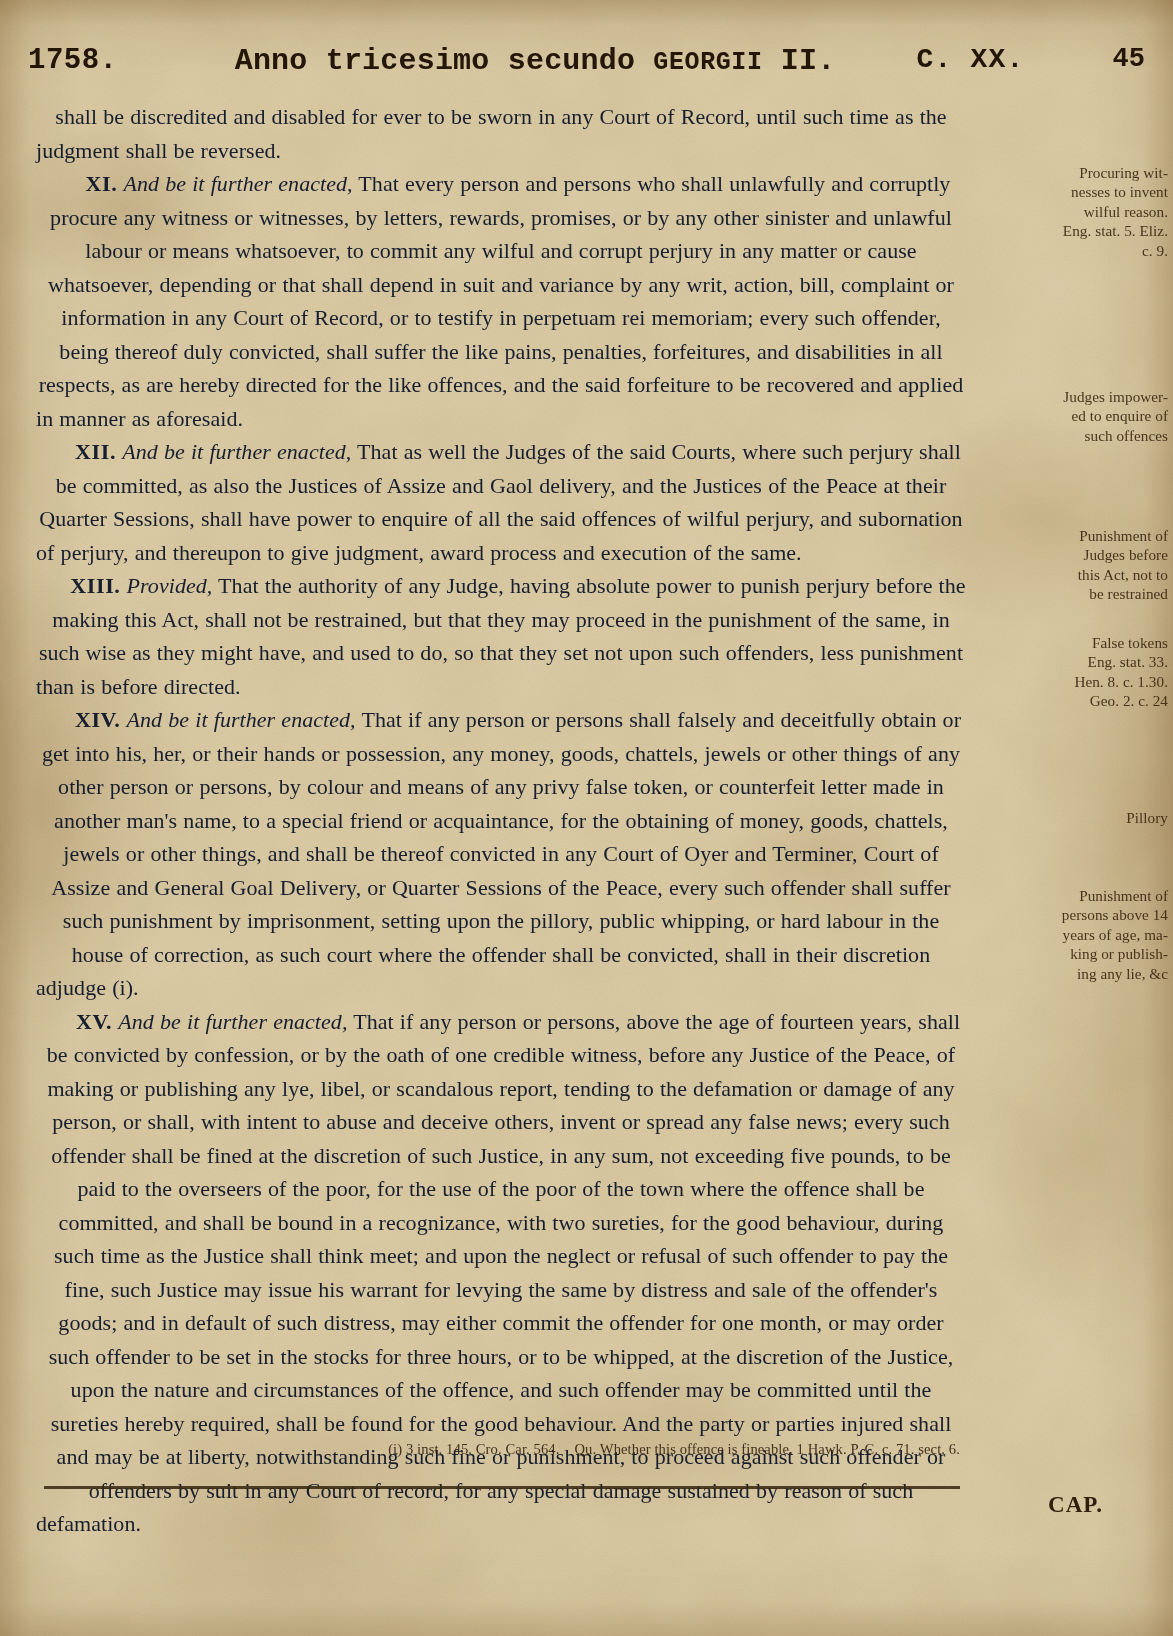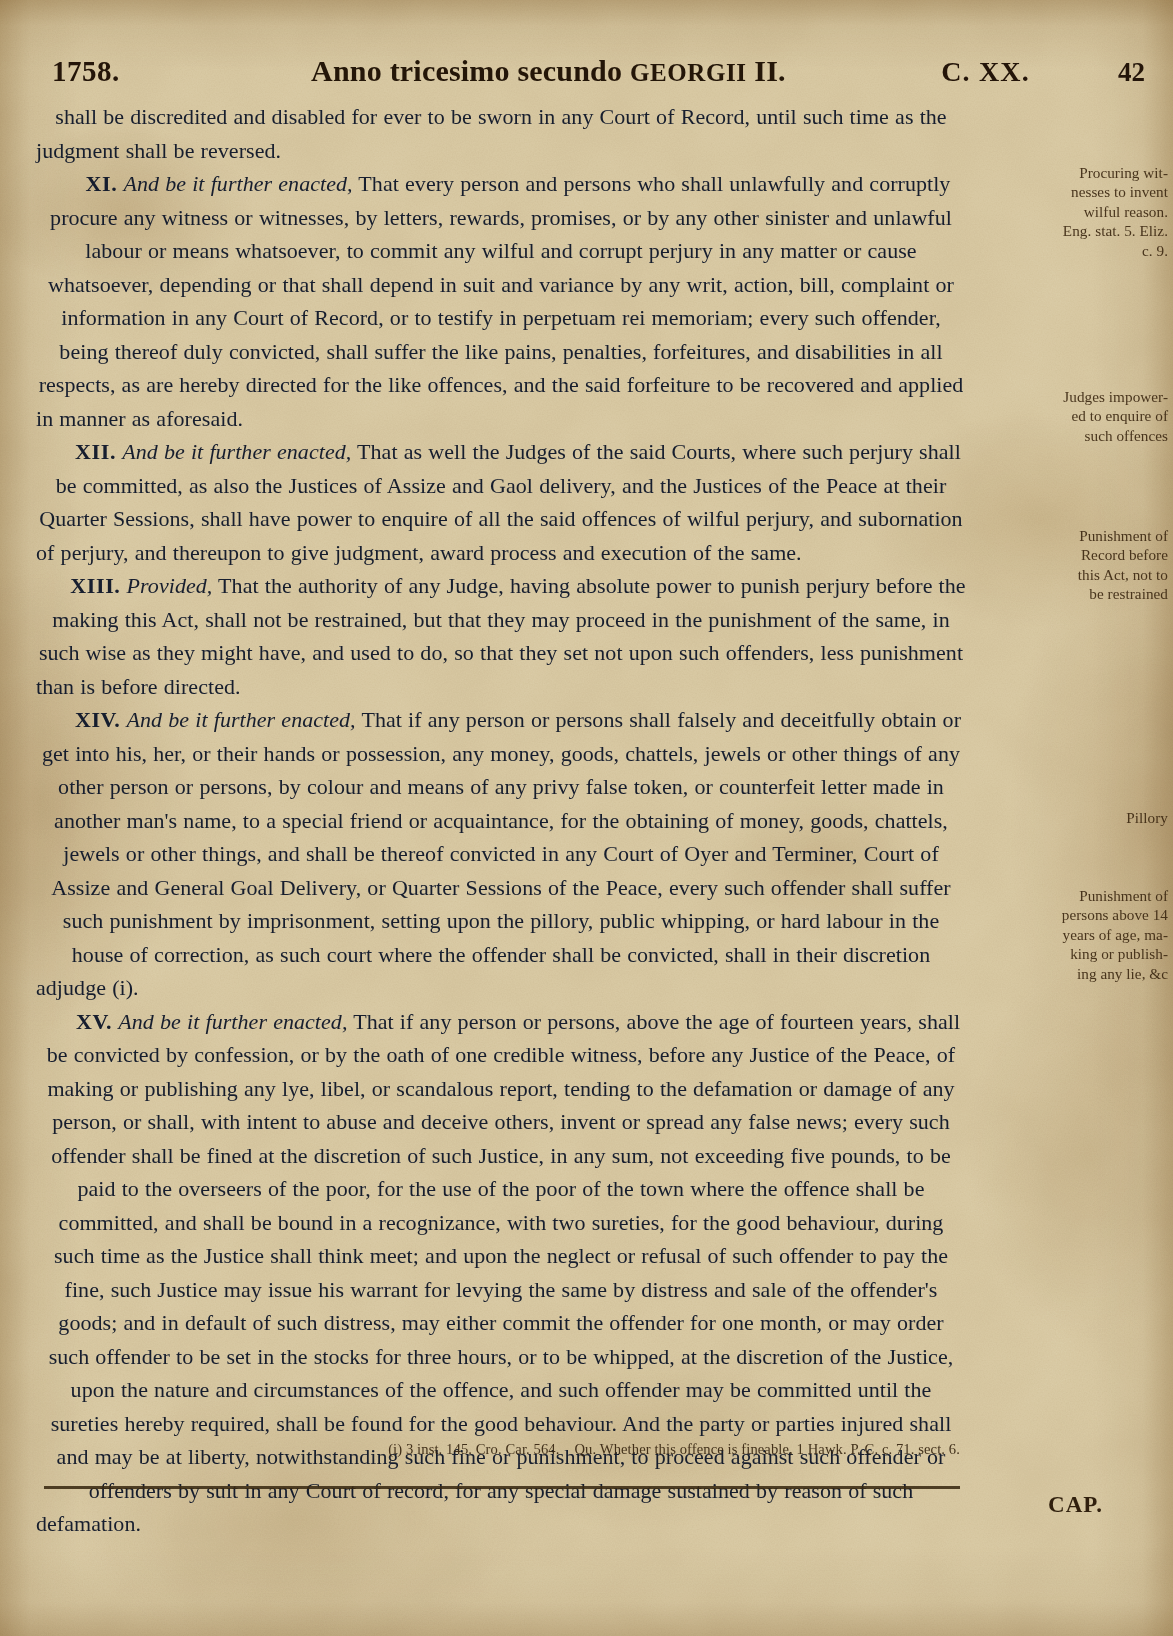--- a/index.html
+++ b/index.html
@@ -66,25 +66,25 @@
   #content {
     position: absolute;
     inset: 0;
     color: #241608;
     filter: blur(.18px);
   }
 
   
   .header {
     position: absolute;
-    top: 44px; left: 52px; right: 28px;
+    top: 44px; left: 28px; right: 28px;
     height: 44px;
     display: flex;
-    align-items: flex-end;
-    font-family: Liberation Serif, serif;
+    align-items: flex-start;
+    font-family: Liberation Mono, monospace;
   }
   .hd-year {
     font-size: 29px;
     font-weight: 700;
     letter-spacing: .5px;
     color: #241509;
   }
   .hd-title {
     flex: 1;
     text-align: center;
@@ -209,21 +209,21 @@
   <div id="edges"></div>
 
   <div id="content">
 
     <div class="header">
       <span class="hd-year">1758.</span>
       <span class="hd-title">
         <span>Anno tricesimo secundo </span><span class="sc">GEORGII</span><span> II.</span>
       </span>
       <span class="hd-chap">C. XX.</span>
-      <span class="hd-page">42</span>
+      <span class="hd-page">45</span>
     </div>
 
     <div class="col">
 
       <p class="para f1"><span>shall be discredited and disabled for ever to be sworn in any Court of Record, until such time as the judgment shall be reversed.</span></p>
 
       <p class="para indent f1"><span class="secno">XI.</span>
          <span class="ital">And be it further enacted,</span><span> That every person and persons who shall unlawfully and corruptly procure any witness or witnesses, by letters, rewards, promises, or by any other sinister and unlawful labour or means whatsoever, to commit any wilful and corrupt perjury in any matter or cause whatsoever, depending or that shall depend in suit and variance by any writ, action, bill, complaint or information in any Court of Record, or to testify in perpetuam rei memoriam; every such offender, being thereof duly convicted, shall suffer the like pains, penalties, forfeitures, and disabilities in all respects, as are hereby directed for the like offences, and the said forfeiture to be recovered and applied in manner as aforesaid.</span></p>
 
       <p class="para indent f1"><span class="secno">XII.</span>
@@ -249,25 +249,31 @@
     </div>
 
     <div class="marg f2" style="top:387px">
       <div>Judges impower-</div>
       <div>ed to enquire of</div>
       <div>such offences</div>
     </div>
 
     <div class="marg f2" style="top:526px">
       <div>Punishment of</div>
-      <div>Record before</div>
+      <div>Judges before</div>
       <div>this Act, not to</div>
       <div>be restrained</div>
     </div>
 
+    <div class="marg f2" style="top:633px">
+      <div>False tokens</div>
+      <div>Eng. stat. 33.</div>
+      <div>Hen. 8. c. 1.30.</div>
+      <div>Geo. 2. c. 24</div>
+    </div>
 
     <div class="marg f2" style="top:808px">
       <div>Pillory</div>
     </div>
 
     <div class="marg f2" style="top:886px">
       <div>Punishment of</div>
       <div>persons above 14</div>
       <div>years of age, ma-</div>
       <div>king or publish-</div>

